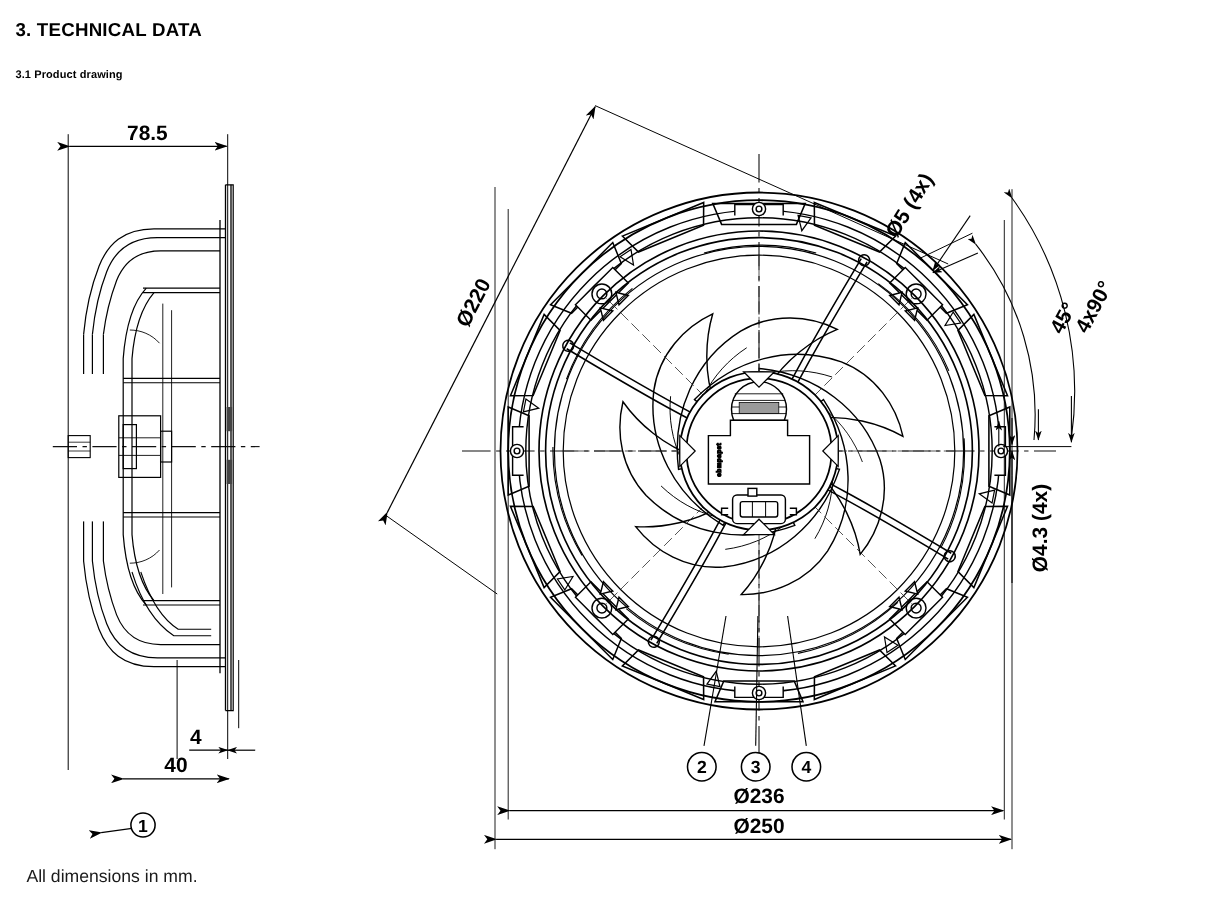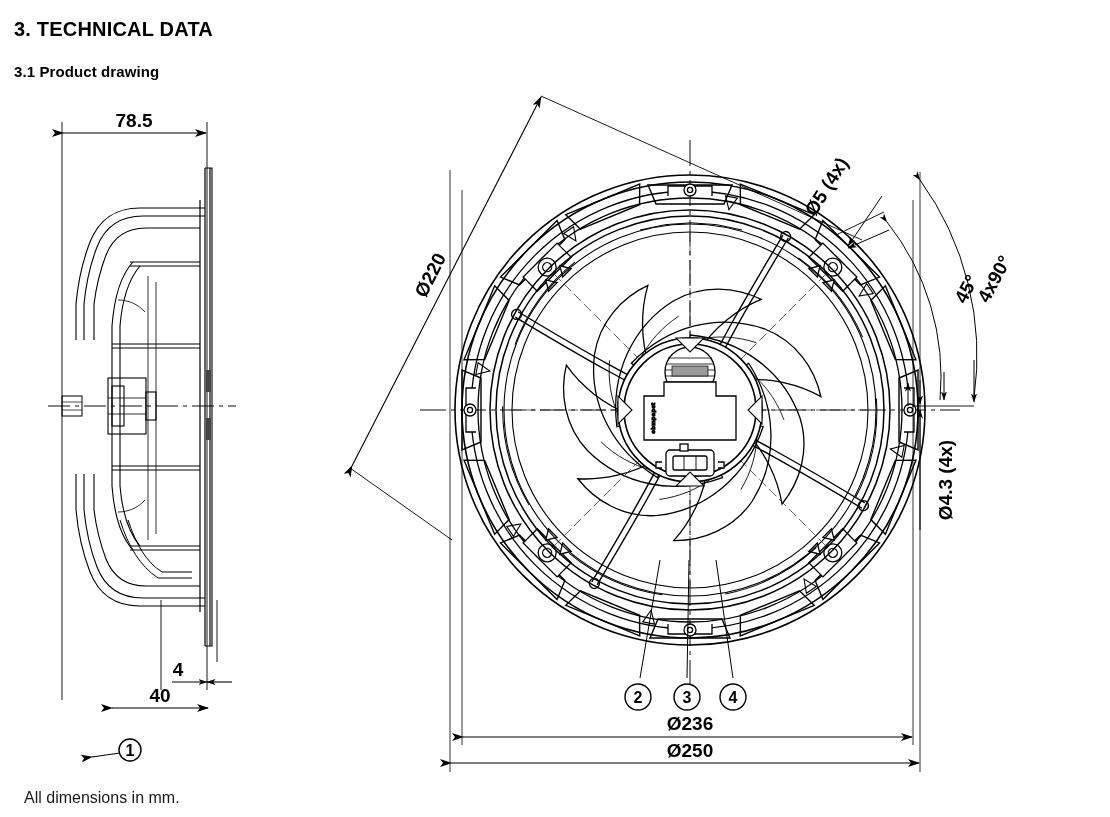--- a/index.html
+++ b/index.html
@@ -19,30 +19,30 @@
     position: absolute;
     left: 0; top: 0;
     width: 1110px;
     height: 817px;
     background: #ffffff;
   }
   .heading-main {
     position: absolute;
     left: 14px;
     top: 18px;
-    font-size: 20px;
+    font-size: 17px;
     font-weight: bold;
     letter-spacing: 0.2px;
     white-space: nowrap;
   }
   .heading-sub {
     position: absolute;
     left: 14px;
     top: 63px;
-    font-size: 15px;
+    font-size: 10px;
     font-weight: bold;
     letter-spacing: 0.1px;
     white-space: nowrap;
     text-align: center;
   }
   .footnote {
     position: absolute;
     left: 24px;
     top: 789px;
     font-size: 16px;

